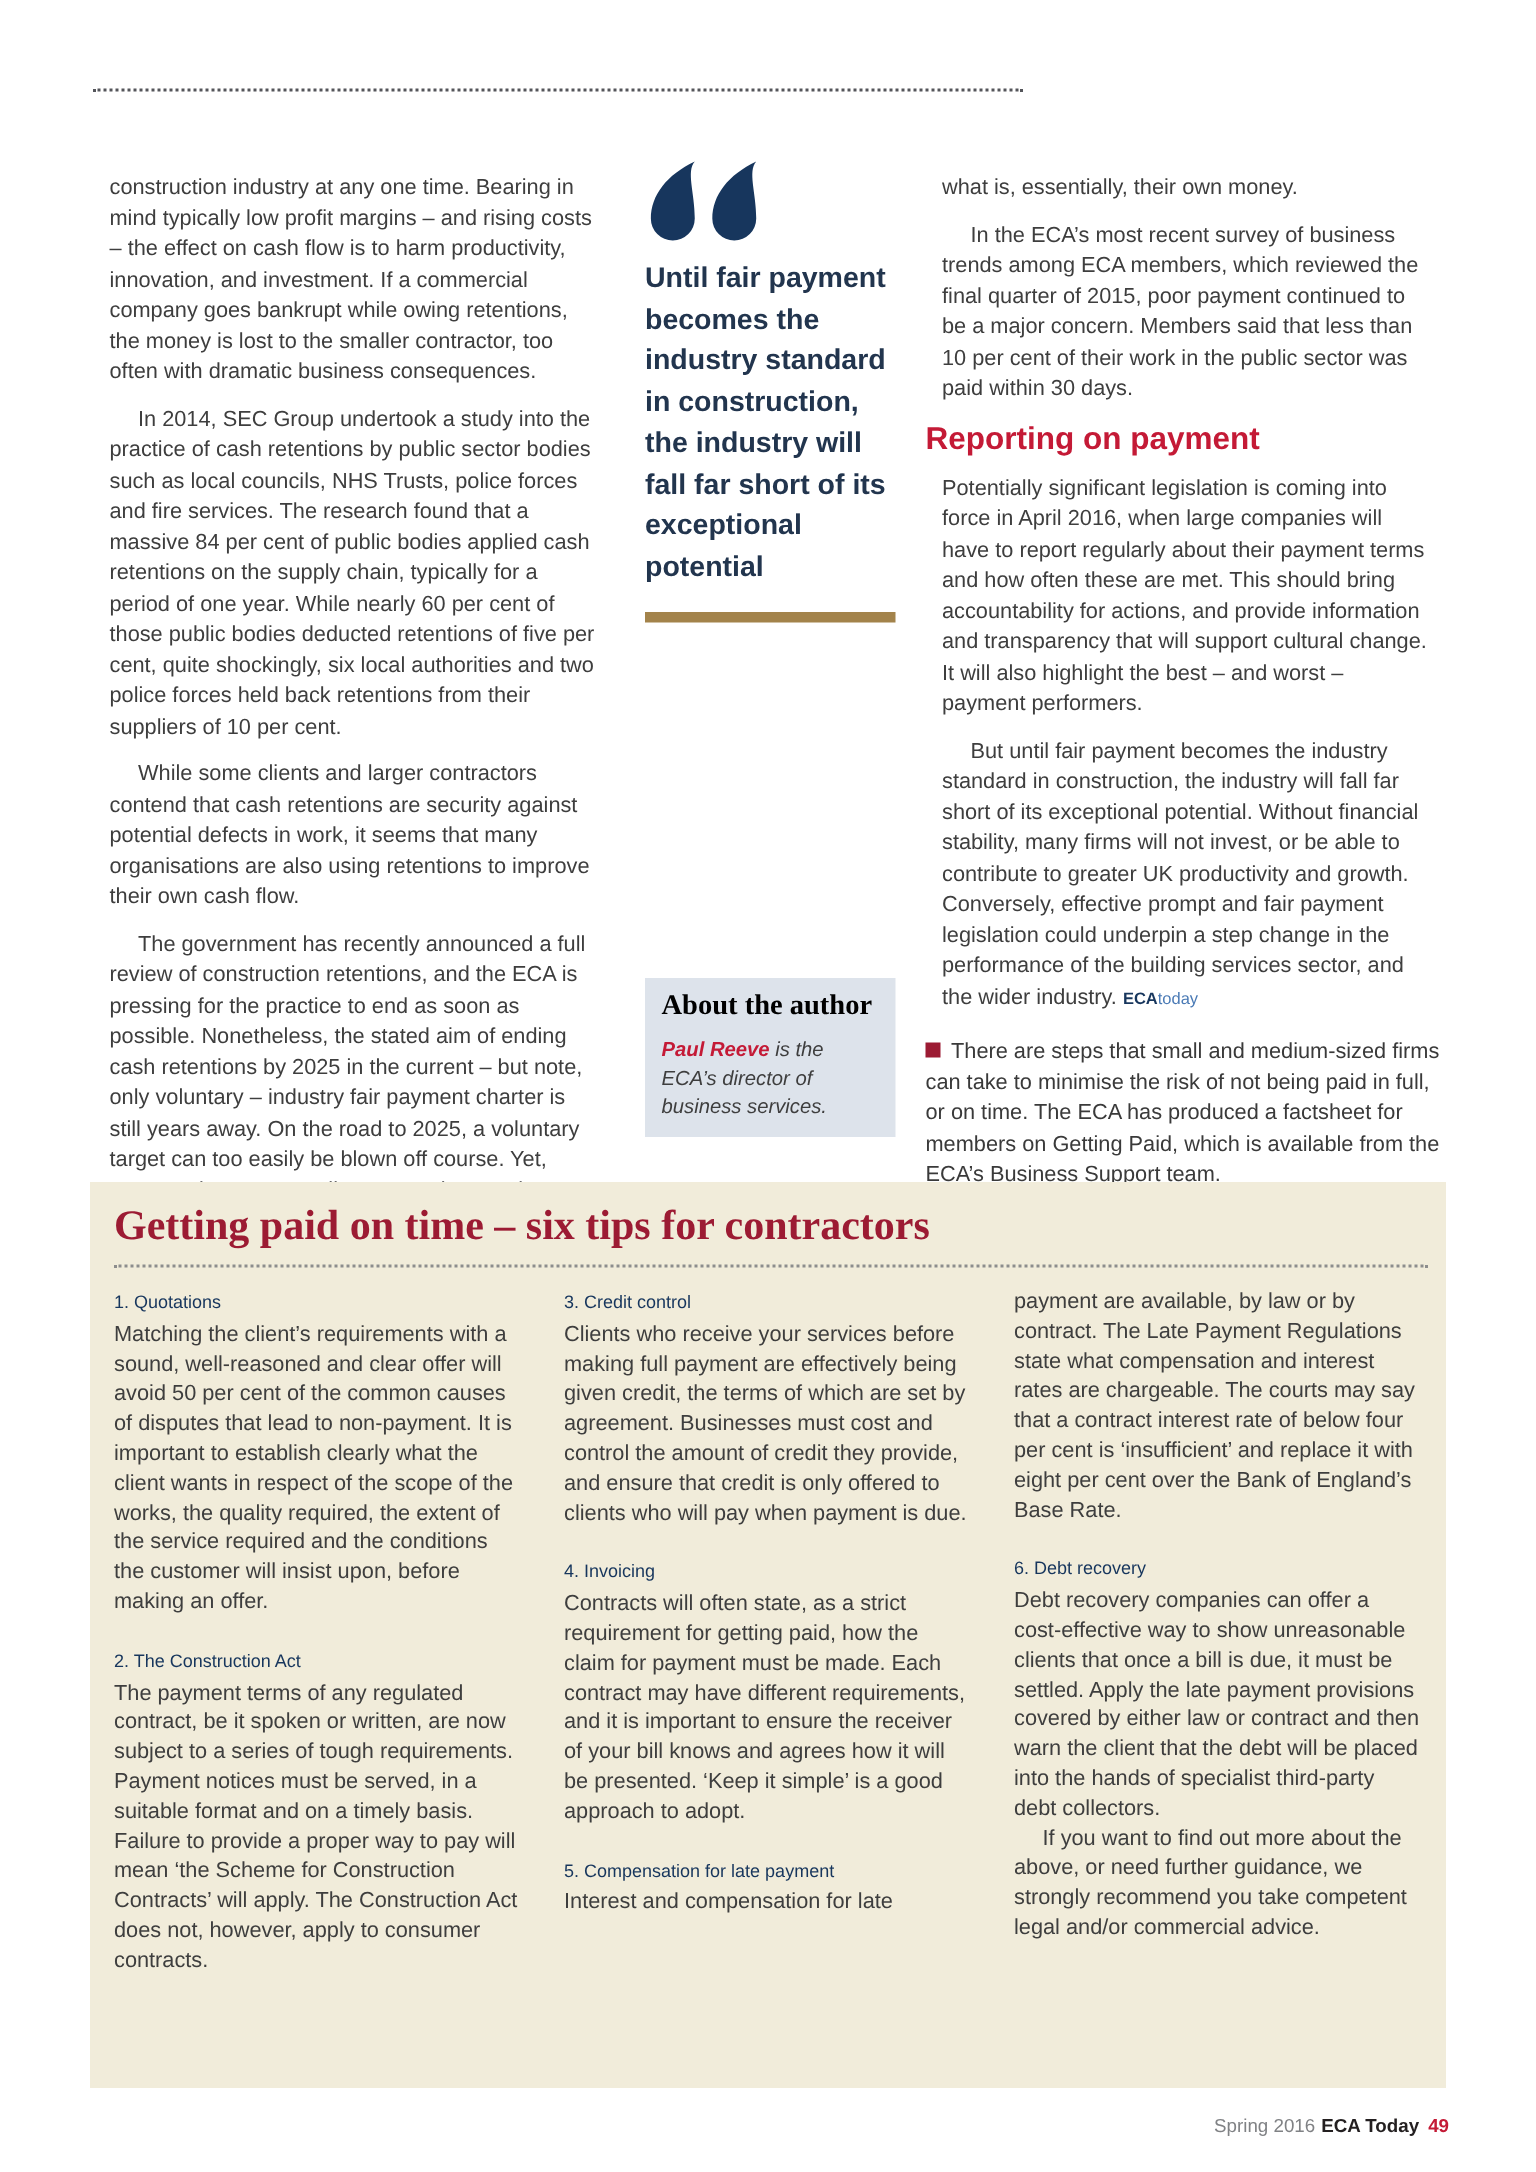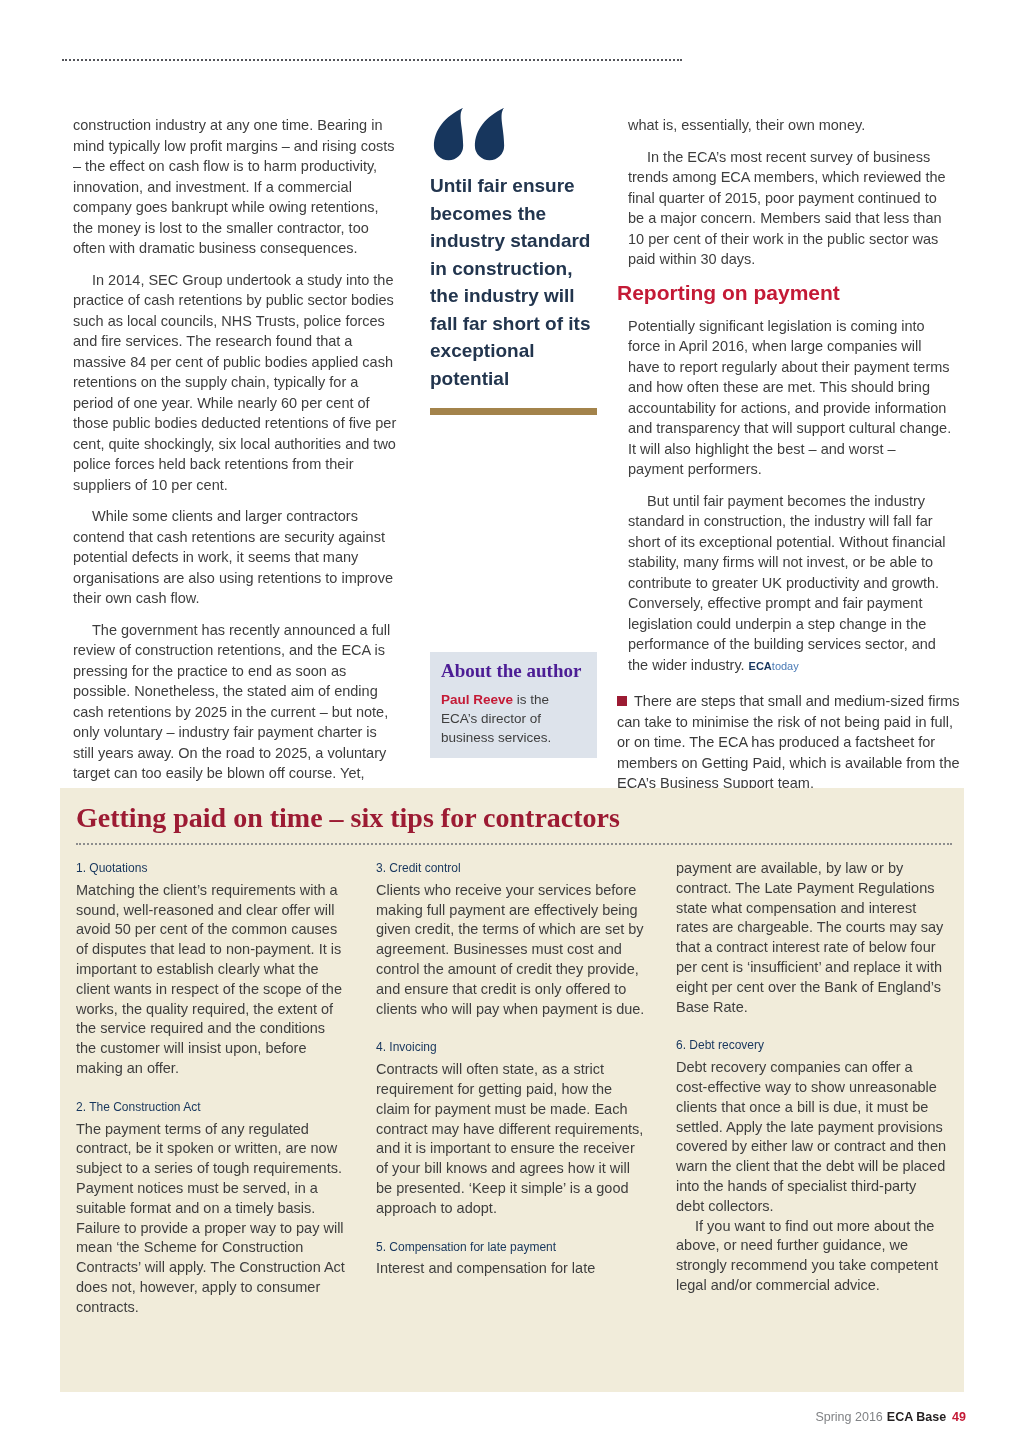--- a/index.html
+++ b/index.html
@@ -57,23 +57,23 @@
     position: absolute;
     left: 0; right: 0; top: 548px;
     background: #dde3eb;
     padding: 9px 11px 11px 11px;
   }
   .about-box h3 {
     margin: 0 0 8px 0;
     font-family: "Liberation Serif", serif;
     font-size: 19px;
     font-weight: bold;
-    color: #4c1d95;
-  }
-  .about-box p { margin: 0; font-size: 13.5px; line-height: 19px; color: #3e3e3e; }
+    color: #000000;
+  }
+  .about-box p { margin: 0; font-size: 13.5px; line-height: 19px; color: #3e3e3e; font-style: italic; }
   .author-name { color: #c41a36; font-weight: bold; }
 
   
   .sec-heading {
     margin: 7px 0 4px 0;
     font-size: 21px;
     font-weight: bold;
     color: #c41a36;
     line-height: 24px;
   }
@@ -145,21 +145,21 @@
     <p class="p indent">The government has recently announced a full review of construction retentions, and the ECA is pressing for the practice to end as soon as possible. Nonetheless, the stated aim of ending cash retentions by 2025 in the current – but note, only voluntary – industry fair payment charter is still years away. On the road to 2025, a voluntary target can too easily be blown off course. Yet, once again, many smaller companies need urgent access to</p>
   </section>
 
   <section class="col col-mid">
     <div class="quote-icon">
       <svg width="80" height="60" viewBox="0 0 82 60" xmlns="http://www.w3.org/2000/svg">
         <path fill="#17365d" d="M34 3 C15 12 4 26 4 42 A15 15 0 0 0 34 42 C34 24 28 10 34 3 Z"></path>
         <path fill="#17365d" d="M76 3 C57 12 46 26 46 42 A15 15 0 0 0 76 42 C76 24 70 10 76 3 Z"></path>
       </svg>
     </div>
-    <div class="pull-quote">Until fair ensure becomes the industry standard in construction, the industry will fall far short of its exceptional potential</div>
+    <div class="pull-quote">Until fair payment becomes the industry standard in construction, the industry will fall far short of its exceptional potential</div>
     <div class="gold-rule"></div>
     <div class="about-box">
       <h3>About the author</h3>
       <p><span class="author-name">Paul Reeve</span><span> is the ECA’s director of business services.</span></p>
     </div>
   </section>
 
   <section class="col col-right">
     <p class="p">what is, essentially, their own money.</p>
     <p class="p indent">In the ECA’s most recent survey of business trends among ECA members, which reviewed the final quarter of 2015, poor payment continued to be a major concern. Members said that less than 10 per cent of their work in the public sector was paid within 30 days.</p>
@@ -208,16 +208,16 @@
           <h4>6. Debt recovery</h4>
           <p>Debt recovery companies can offer a cost-effective way to show unreasonable clients that once a bill is due, it must be settled. Apply the late payment provisions covered by either law or contract and then warn the client that the debt will be placed into the hands of specialist third-party debt collectors.</p>
           <p class="indent">If you want to find out more about the above, or need further guidance, we strongly recommend you take competent legal and/or commercial advice.</p>
         </div>
       </div>
 
     </div>
   </section>
 
   <footer class="pagefoot">
-    <span class="foot-issue">Spring 2016</span><span class="foot-pub">ECA Base</span><span class="foot-page">49</span>
+    <span class="foot-issue">Spring 2016</span><span class="foot-pub">ECA Today</span><span class="foot-page">49</span>
   </footer>
 
 </div>
 
 </body></html>

